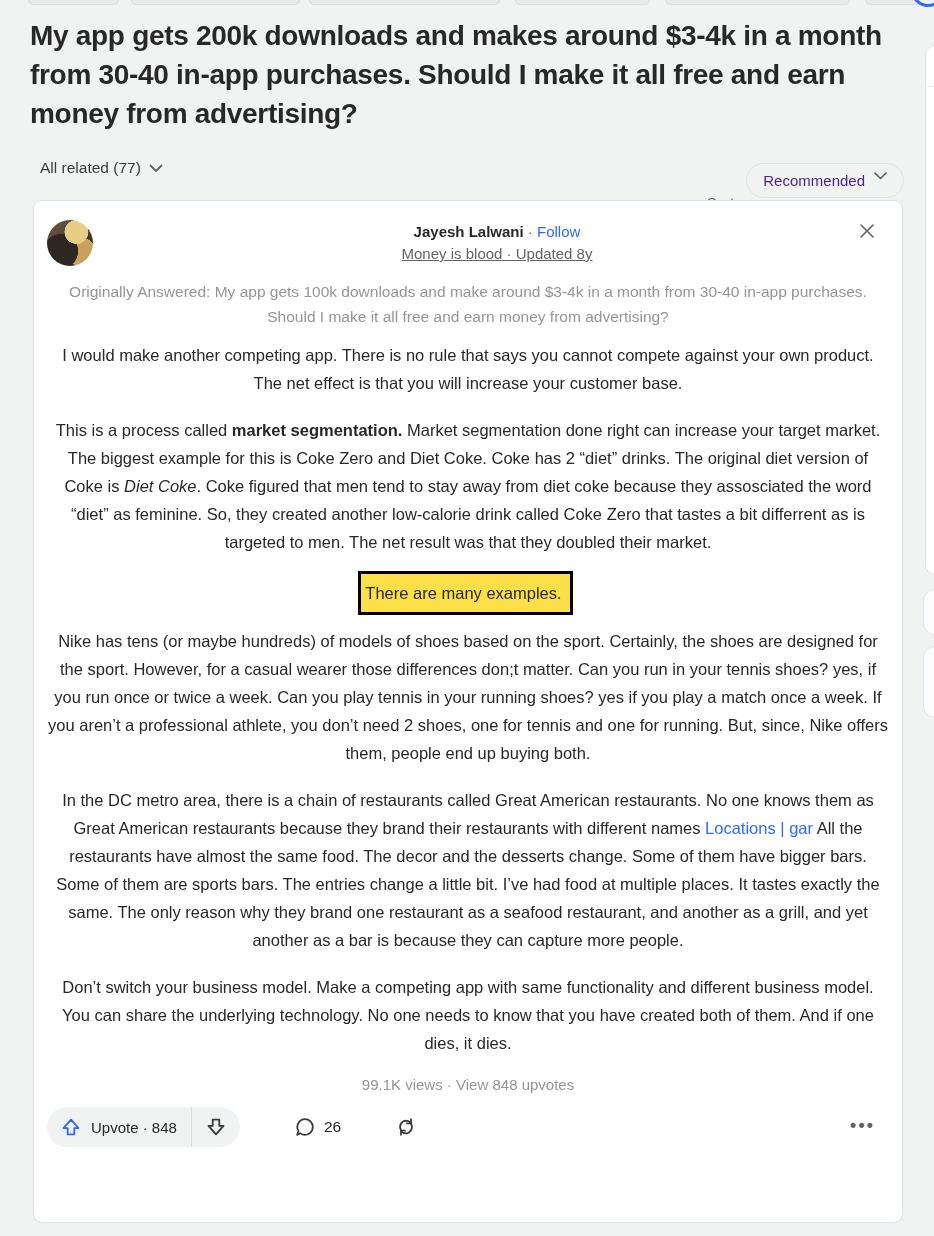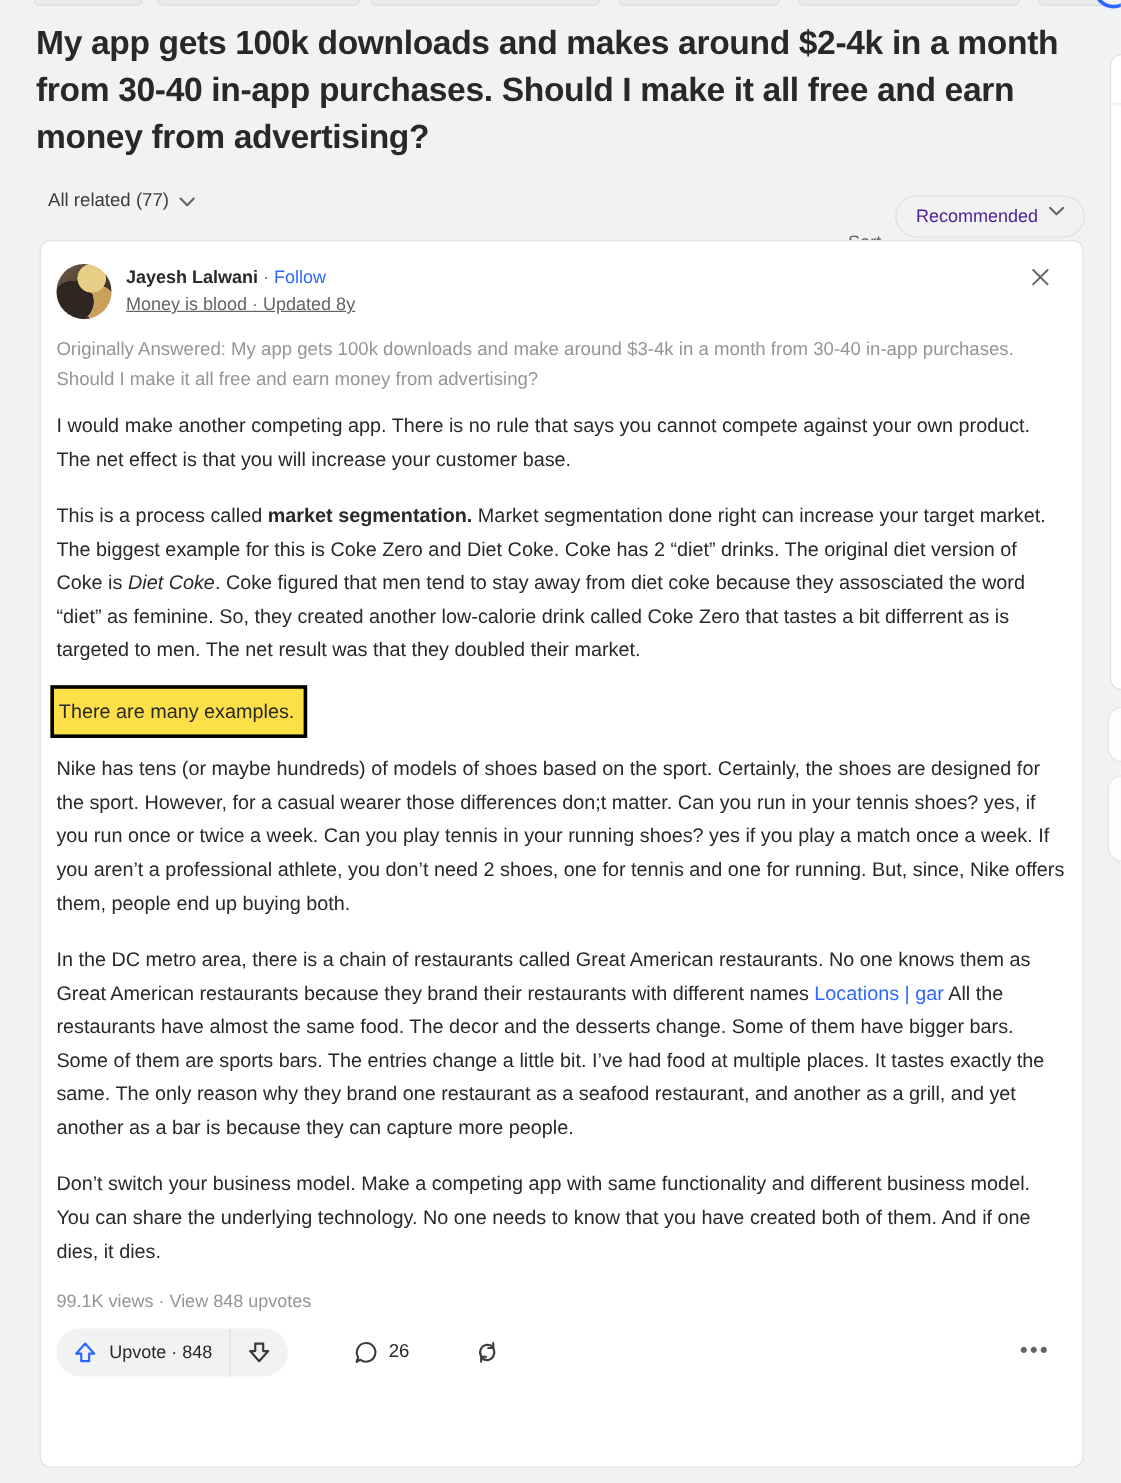--- a/index.html
+++ b/index.html
@@ -38,21 +38,21 @@
   .filter-bar { position:absolute; left:30px; top:150px; width:874px; height:40px; }
   .all-related { position:absolute; left:10px; top:9px; display:flex; align-items:center; gap:8px;
     font-size:15.5px; font-weight:400; color:#3a3b3c; cursor:pointer; }
   .sort-wrap { position:absolute; right:0; top:0; display:flex; align-items:center; gap:12px; }
   .sort-label { font-size:15px; color:#636466;margin-top:44px; }
   .sort-btn { display:flex; align-items:flex-start; gap:9px; border:1px solid #dee0e1;
     border-radius:19px; padding:8px 16px; font-size:15px; color:#4c1d95; background:transparent; cursor:pointer; }
 
   
   .card { position:absolute; left:33px; top:200px; width:870px; height:1023px;
-    background:#ffffff; border:1px solid #e0e1e2; border-radius:9px; padding:18px 13px 14px 13px; }
+    background:#ffffff; border:1px solid #e0e1e2; border-radius:9px; padding:18px 13px 14px 13px;text-align:center; }
 
   .card-header { position:relative; padding-left:58px; min-height:48px; margin-bottom:12px; }
   .avatar { position:absolute; left:0; top:1px; width:46px; height:46px; border-radius:50%;
     background:
       radial-gradient(circle at 64% 26%, #e8cd84 0 26%, rgba(0,0,0,0) 27%),
       radial-gradient(circle at 30% 68%, #2e2620 0 38%, rgba(0,0,0,0) 39%),
       radial-gradient(circle at 75% 70%, #caa05a 0 30%, rgba(0,0,0,0) 31%),
       linear-gradient(135deg, #6e5a46, #2c241e); }
   .name-row { font-size:15px; line-height:22px; padding-top:2px; }
   .author-name { font-weight:700; color:#282829; }
@@ -102,21 +102,21 @@
   <div class="top-frag" style="left:865px; width:60px;"></div>
 
   <div class="blue-arc"></div>
 
   <div class="right-panel">
     <div class="right-panel-divider"></div>
   </div>
   <div class="right-pill-1"></div>
   <div class="right-pill-2"></div>
 
-  <h1 class="q-title">My app gets 100k downloads and makes around $2-4k in a month from 30-40 in-app purchases. Should I make it all free and earn money from advertising?</h1>
+  <h1 class="q-title">My app gets 200k downloads and makes around $3-4k in a month from 30-40 in-app purchases. Should I make it all free and earn money from advertising?</h1>
 
   <div class="filter-bar">
     <div class="all-related">
       <span>All related (77)</span>
       <span>
         <svg width="14" height="9" viewBox="0 0 14 9">
             <path d="M1.5 1.5 L7 7 L12.5 1.5" fill="none" stroke="#636466" stroke-width="1.8" stroke-linecap="round" stroke-linejoin="round"></path>
           </svg>
       </span>
     </div>

